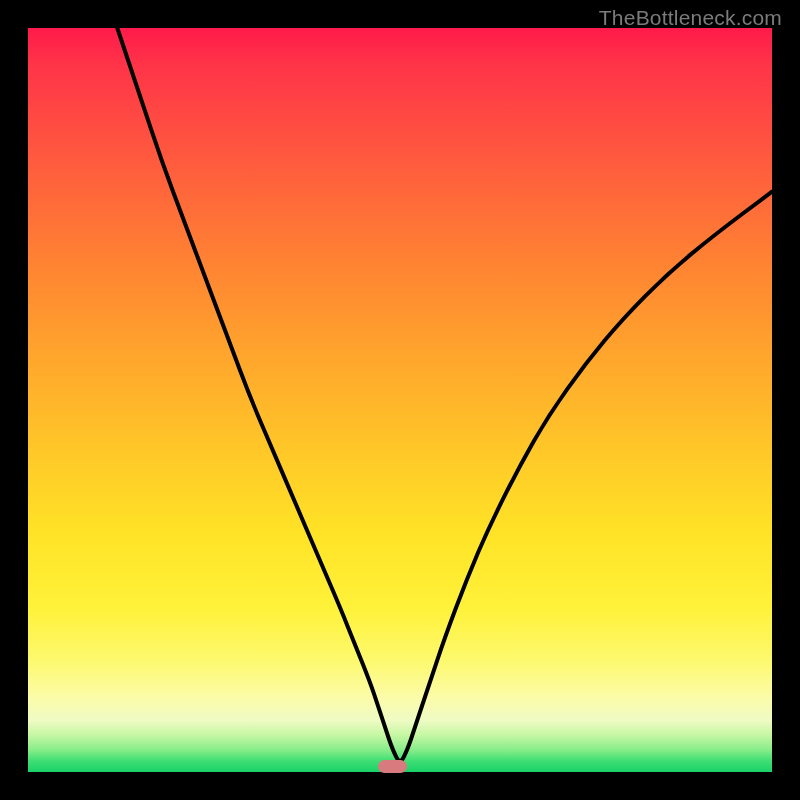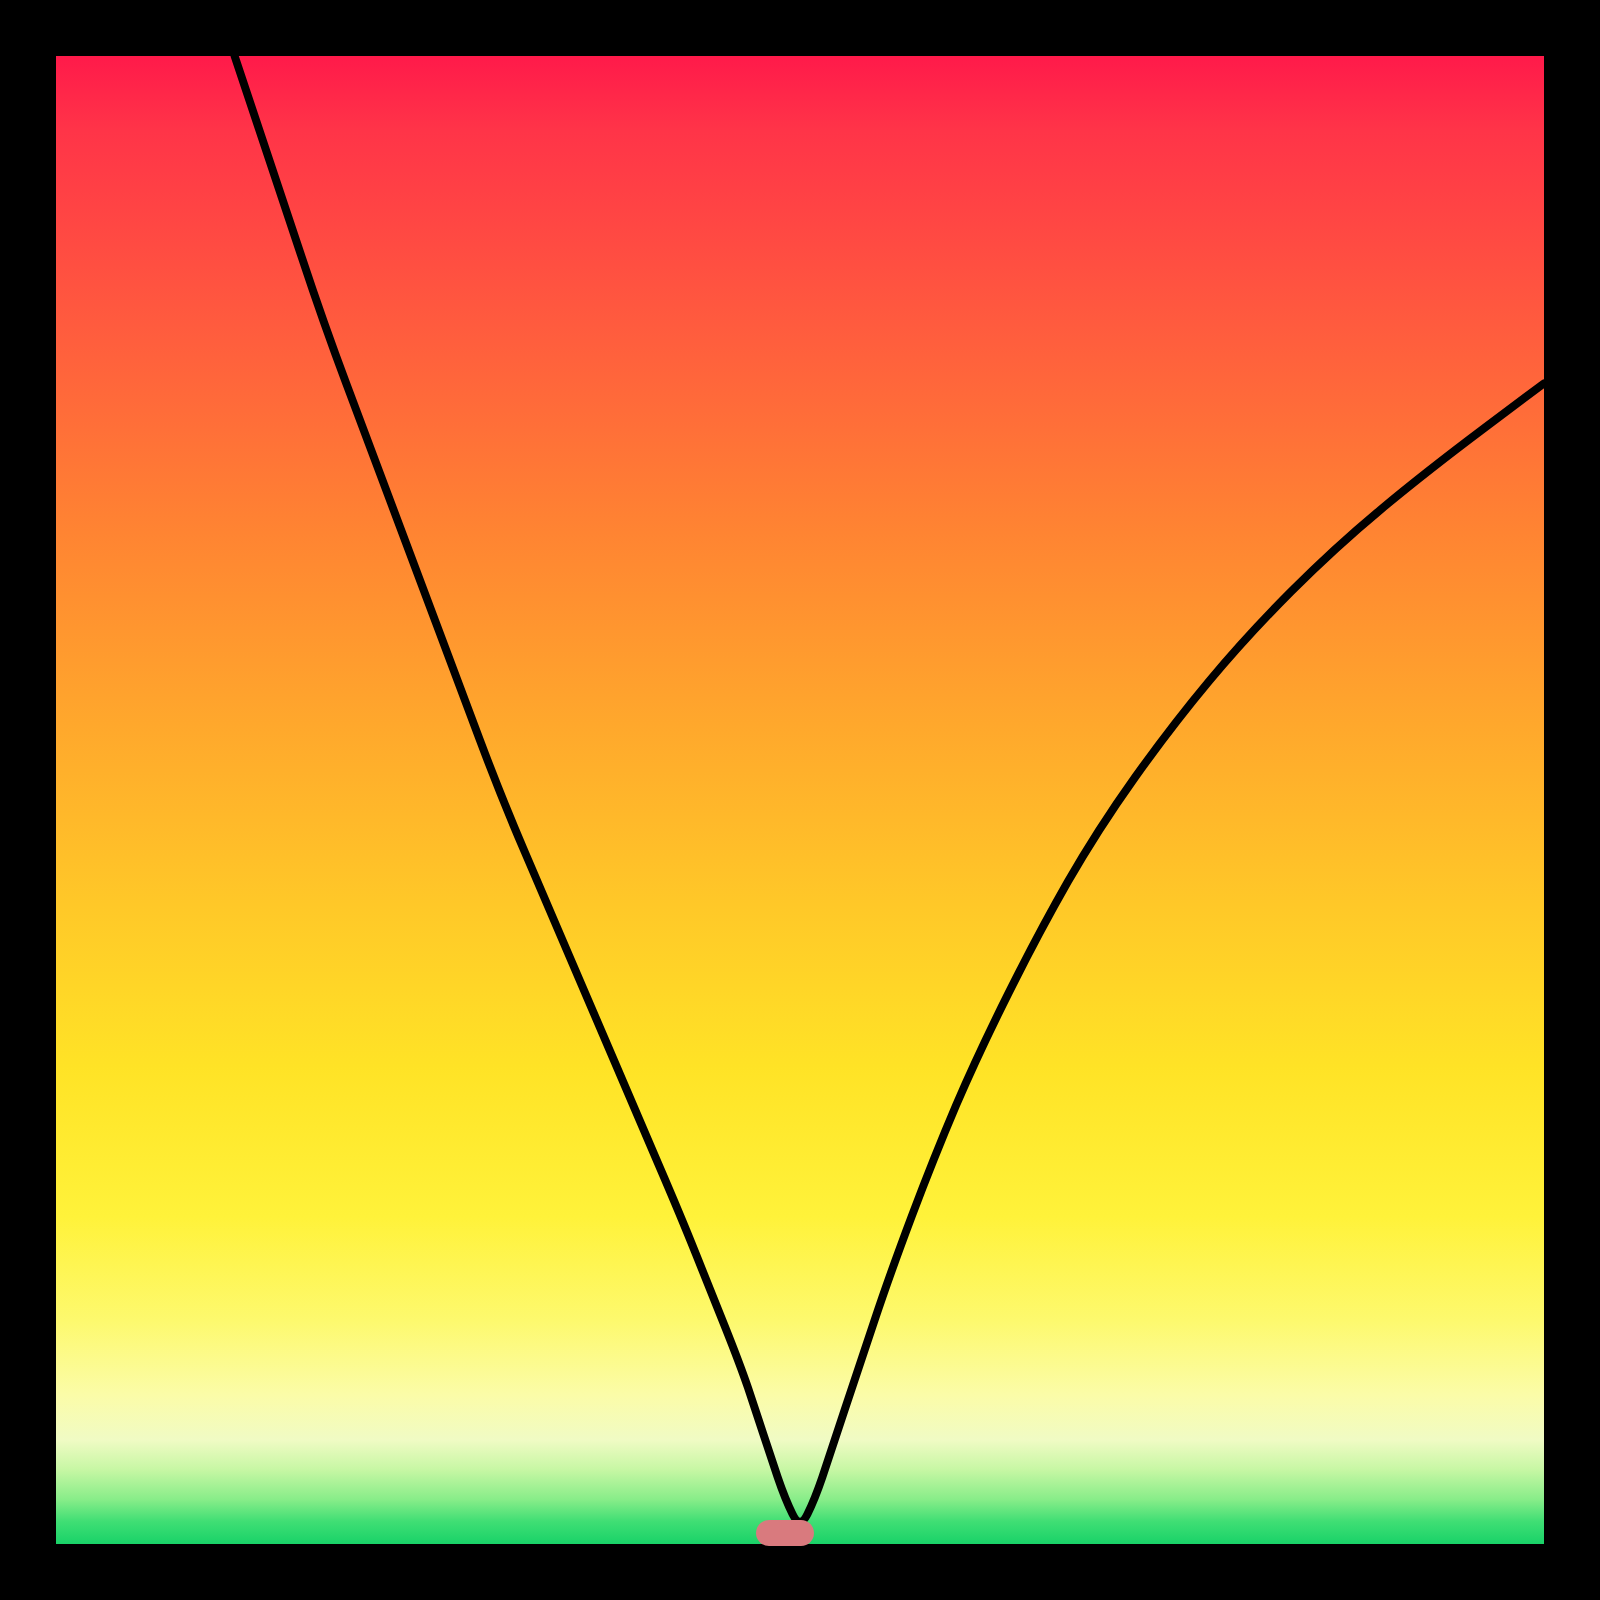--- a/index.html
+++ b/index.html
@@ -69,20 +69,21 @@
     fill: none;
     stroke: #000;
     stroke-width: 4;
     stroke-linecap: round;
   }
 </style>
 </head>
 <body>
 
 <div class="outer">
+  <div class="watermark">TheBottleneck.com</div>
 
   <div class="plot-area">
     <svg class="curve" viewBox="0 0 744 744" preserveAspectRatio="none">
       <path id="curve-path" d="M 89.3 0.0 Q 111.6 67.0 122.8 100.4 Q 133.9 133.9 145.1 163.7 Q 156.2 193.4 167.4 223.2 Q 178.6 253.0 189.7 282.7 Q 200.9 312.5 212.0 342.2 Q 223.2 372.0 234.4 398.0 Q 245.5 424.1 256.7 450.1 Q 267.8 476.2 279.0 502.2 Q 290.2 528.2 301.3 554.3 Q 312.5 580.3 319.9 598.9 Q 327.4 617.5 334.8 636.1 Q 342.2 654.7 346.0 665.9 Q 349.7 677.0 353.4 688.2 Q 357.1 699.4 360.8 710.5 Q 364.6 721.7 368.3 729.1 Q 372.0 736.6 375.7 729.1 Q 379.4 721.7 383.2 710.5 Q 386.9 699.4 394.3 677.0 Q 401.8 654.7 409.2 632.4 Q 416.6 610.1 427.8 580.3 Q 439.0 550.6 450.1 524.5 Q 461.3 498.5 476.2 468.7 Q 491.0 439.0 505.9 412.9 Q 520.8 386.9 539.4 360.8 Q 558.0 334.8 576.6 312.5 Q 595.2 290.2 617.5 267.8 Q 639.8 245.5 662.2 226.9 Q 684.5 208.3 714.2 186.0 T 744.0 163.7"></path>
     </svg>
     <div id="marker" class="marker" style="left: 349.68px; width: 29.76px; height: 13px; bottom: -1px; background: rgb(217, 122, 126);"></div>
   </div>
 </div>
 
 </body></html>

